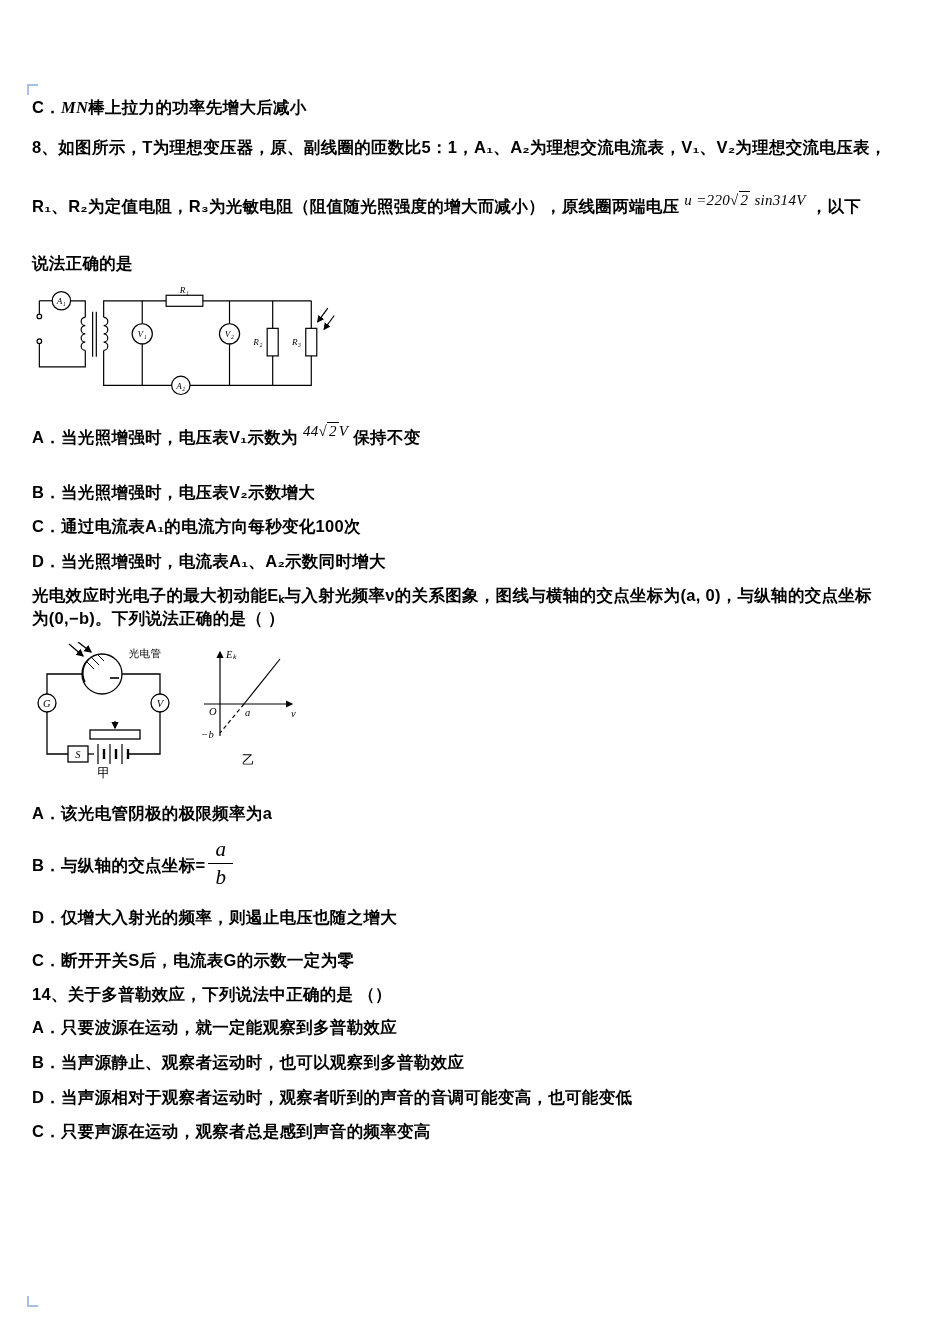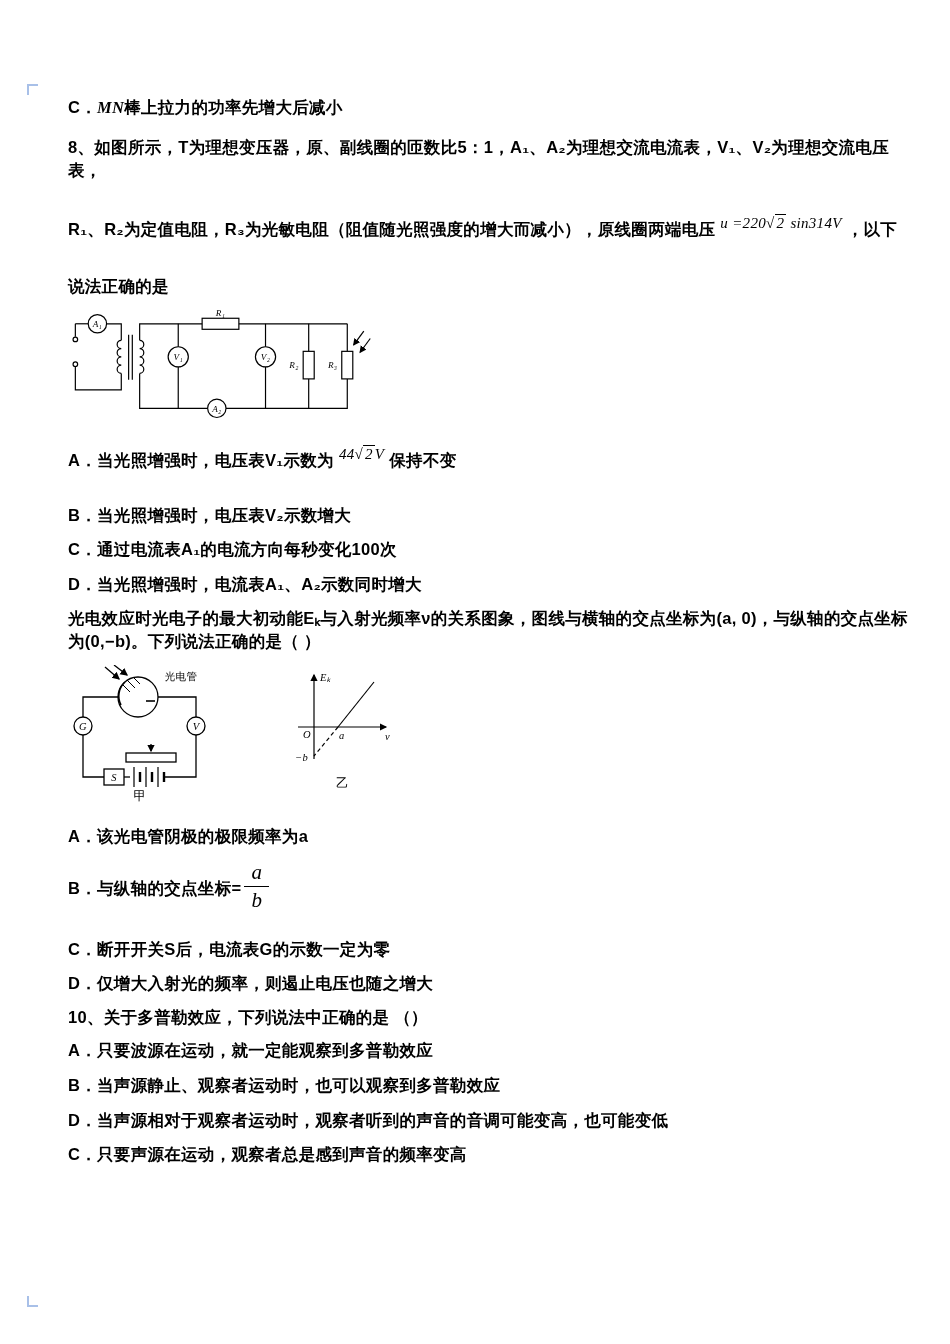--- a/index.html
+++ b/index.html
@@ -1,39 +1,39 @@
 <!DOCTYPE html>
 <html><head>
 <meta charset="utf-8">
 <style>
   * { margin:0; padding:0; box-sizing:border-box; }
   html,body { background:#fff; }
   body {
     width:950px; height:1344px; overflow:hidden; position:relative;
     font-family:"Liberation Sans", sans-serif; color:#000;
   }
-  .page { padding:96px 40px 0 68px; font-size:16.5px; font-weight:700; letter-spacing:.3px; }
+  .page { padding:96px 40px 0 32px; font-size:16.5px; font-weight:700; letter-spacing:.3px; }
   .line { line-height:23px; }
   .ivar { font-style:italic; font-family:"Liberation Serif", serif; }
   
   .formula {
     display:inline-block; position:relative; top:-7px; margin:0 5px;
     font-family:"Liberation Serif", serif; font-style:italic; font-weight:400; font-size:15px;
     white-space:nowrap;
   }
   .formula .radicand { border-top:1.5px solid #000; padding:0 2px; }
   .formula .ftail { margin-left:4px; }
   .frac {
     display:inline-block; vertical-align:middle; text-align:center;
     font-family:"Liberation Serif", serif; font-style:italic; font-weight:400;
     font-size:21px; line-height:1.15; margin-left:3px; position:relative; top:-2px;
   }
   .frac .num { display:block; border-bottom:1.6px solid #000; padding:0 7px 1px; }
   .frac .den { display:block; padding-top:1px; }
-  .figrow { display:flex; align-items:flex-start; gap:58px; }
+  .figrow { display:flex; align-items:flex-start; }
   svg text { font-weight:400; }
   .corner { position:absolute; width:11px; height:11px; }
   .corner.tl { left:27px; top:84px;  border-left:2px solid #a8c0e8; border-top:2px solid #a8c0e8; }
   .corner.bl { left:27px; top:1296px; border-left:2px solid #a8c0e8; border-bottom:2px solid #a8c0e8; }
 </style>
 </head>
 <body>
 
 <div class="corner tl"></div>
 <div class="corner bl"></div>
@@ -192,30 +192,30 @@
     <span>A．</span><span>该光电管阴极的极限频率为a</span>
   </div>
   <div class="line" style="margin-top:10px; min-height:60px; display:flex; align-items:center;">
     <span>B．</span>
       <span>与纵轴的交点坐标=</span>
       <span class="frac">
         <span class="num">a</span>
         <span class="den">b</span>
       </span>
   </div>
+  <div class="line" style="margin-top:11px">
+    <span>D．</span><span>仅增大入射光的频率，则遏止电压也随之增大</span>
+  </div>
   <div class="line" style="margin-top:20px">
     <span>C．</span><span>断开开关S后，电流表G的示数一定为零</span>
   </div>
-  <div class="line" style="margin-top:11px">
-    <span>D．</span><span>仅增大入射光的频率，则遏止电压也随之增大</span>
-  </div>
-
-  
-  <div class="line" style="margin-top:11px">
-    <span>10、关于多普勒效应，下列说法中正确的是 （）</span>
+
+  
+  <div class="line" style="margin-top:11px">
+    <span>14、关于多普勒效应，下列说法中正确的是 （）</span>
   </div>
   <div class="line" style="margin-top:10px">
     <span>A．</span><span>只要波源在运动，就一定能观察到多普勒效应</span>
   </div>
   <div class="line" style="margin-top:12px">
     <span>B．</span><span>当声源静止、观察者运动时，也可以观察到多普勒效应</span>
   </div>
   <div class="line" style="margin-top:12px">
     <span>D．</span><span>当声源相对于观察者运动时，观察者听到的声音的音调可能变高，也可能变低</span>
   </div>

